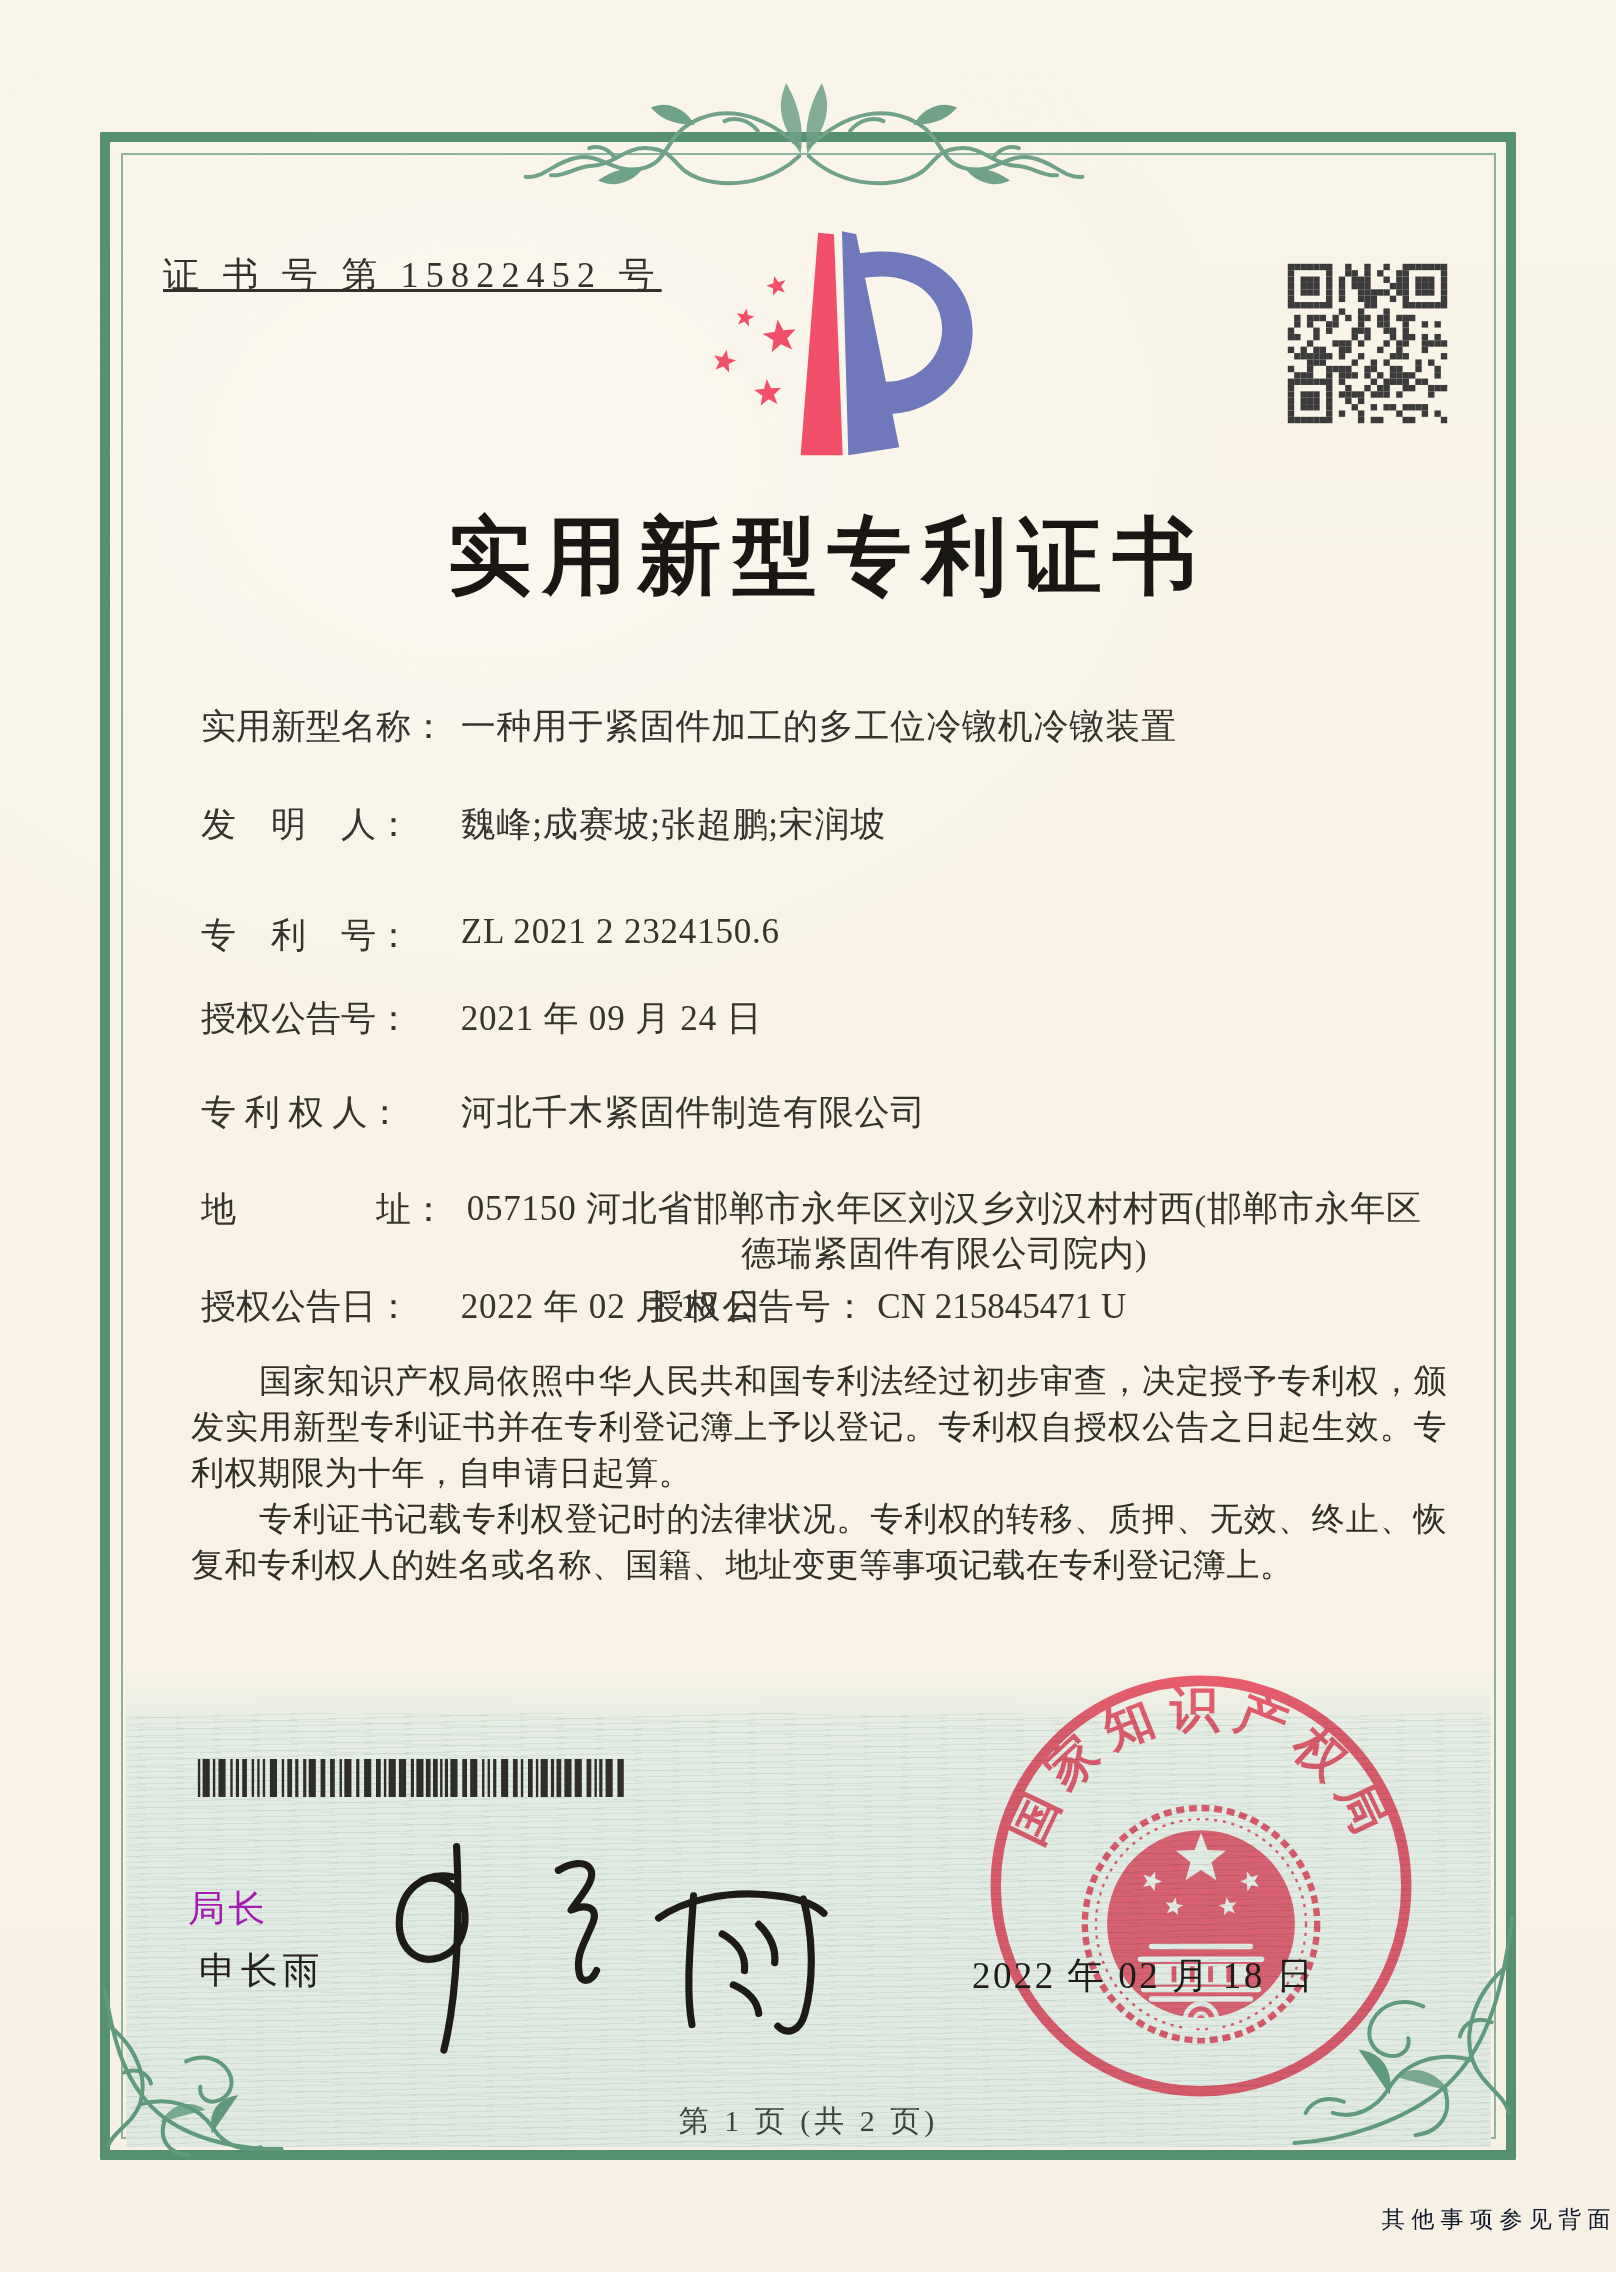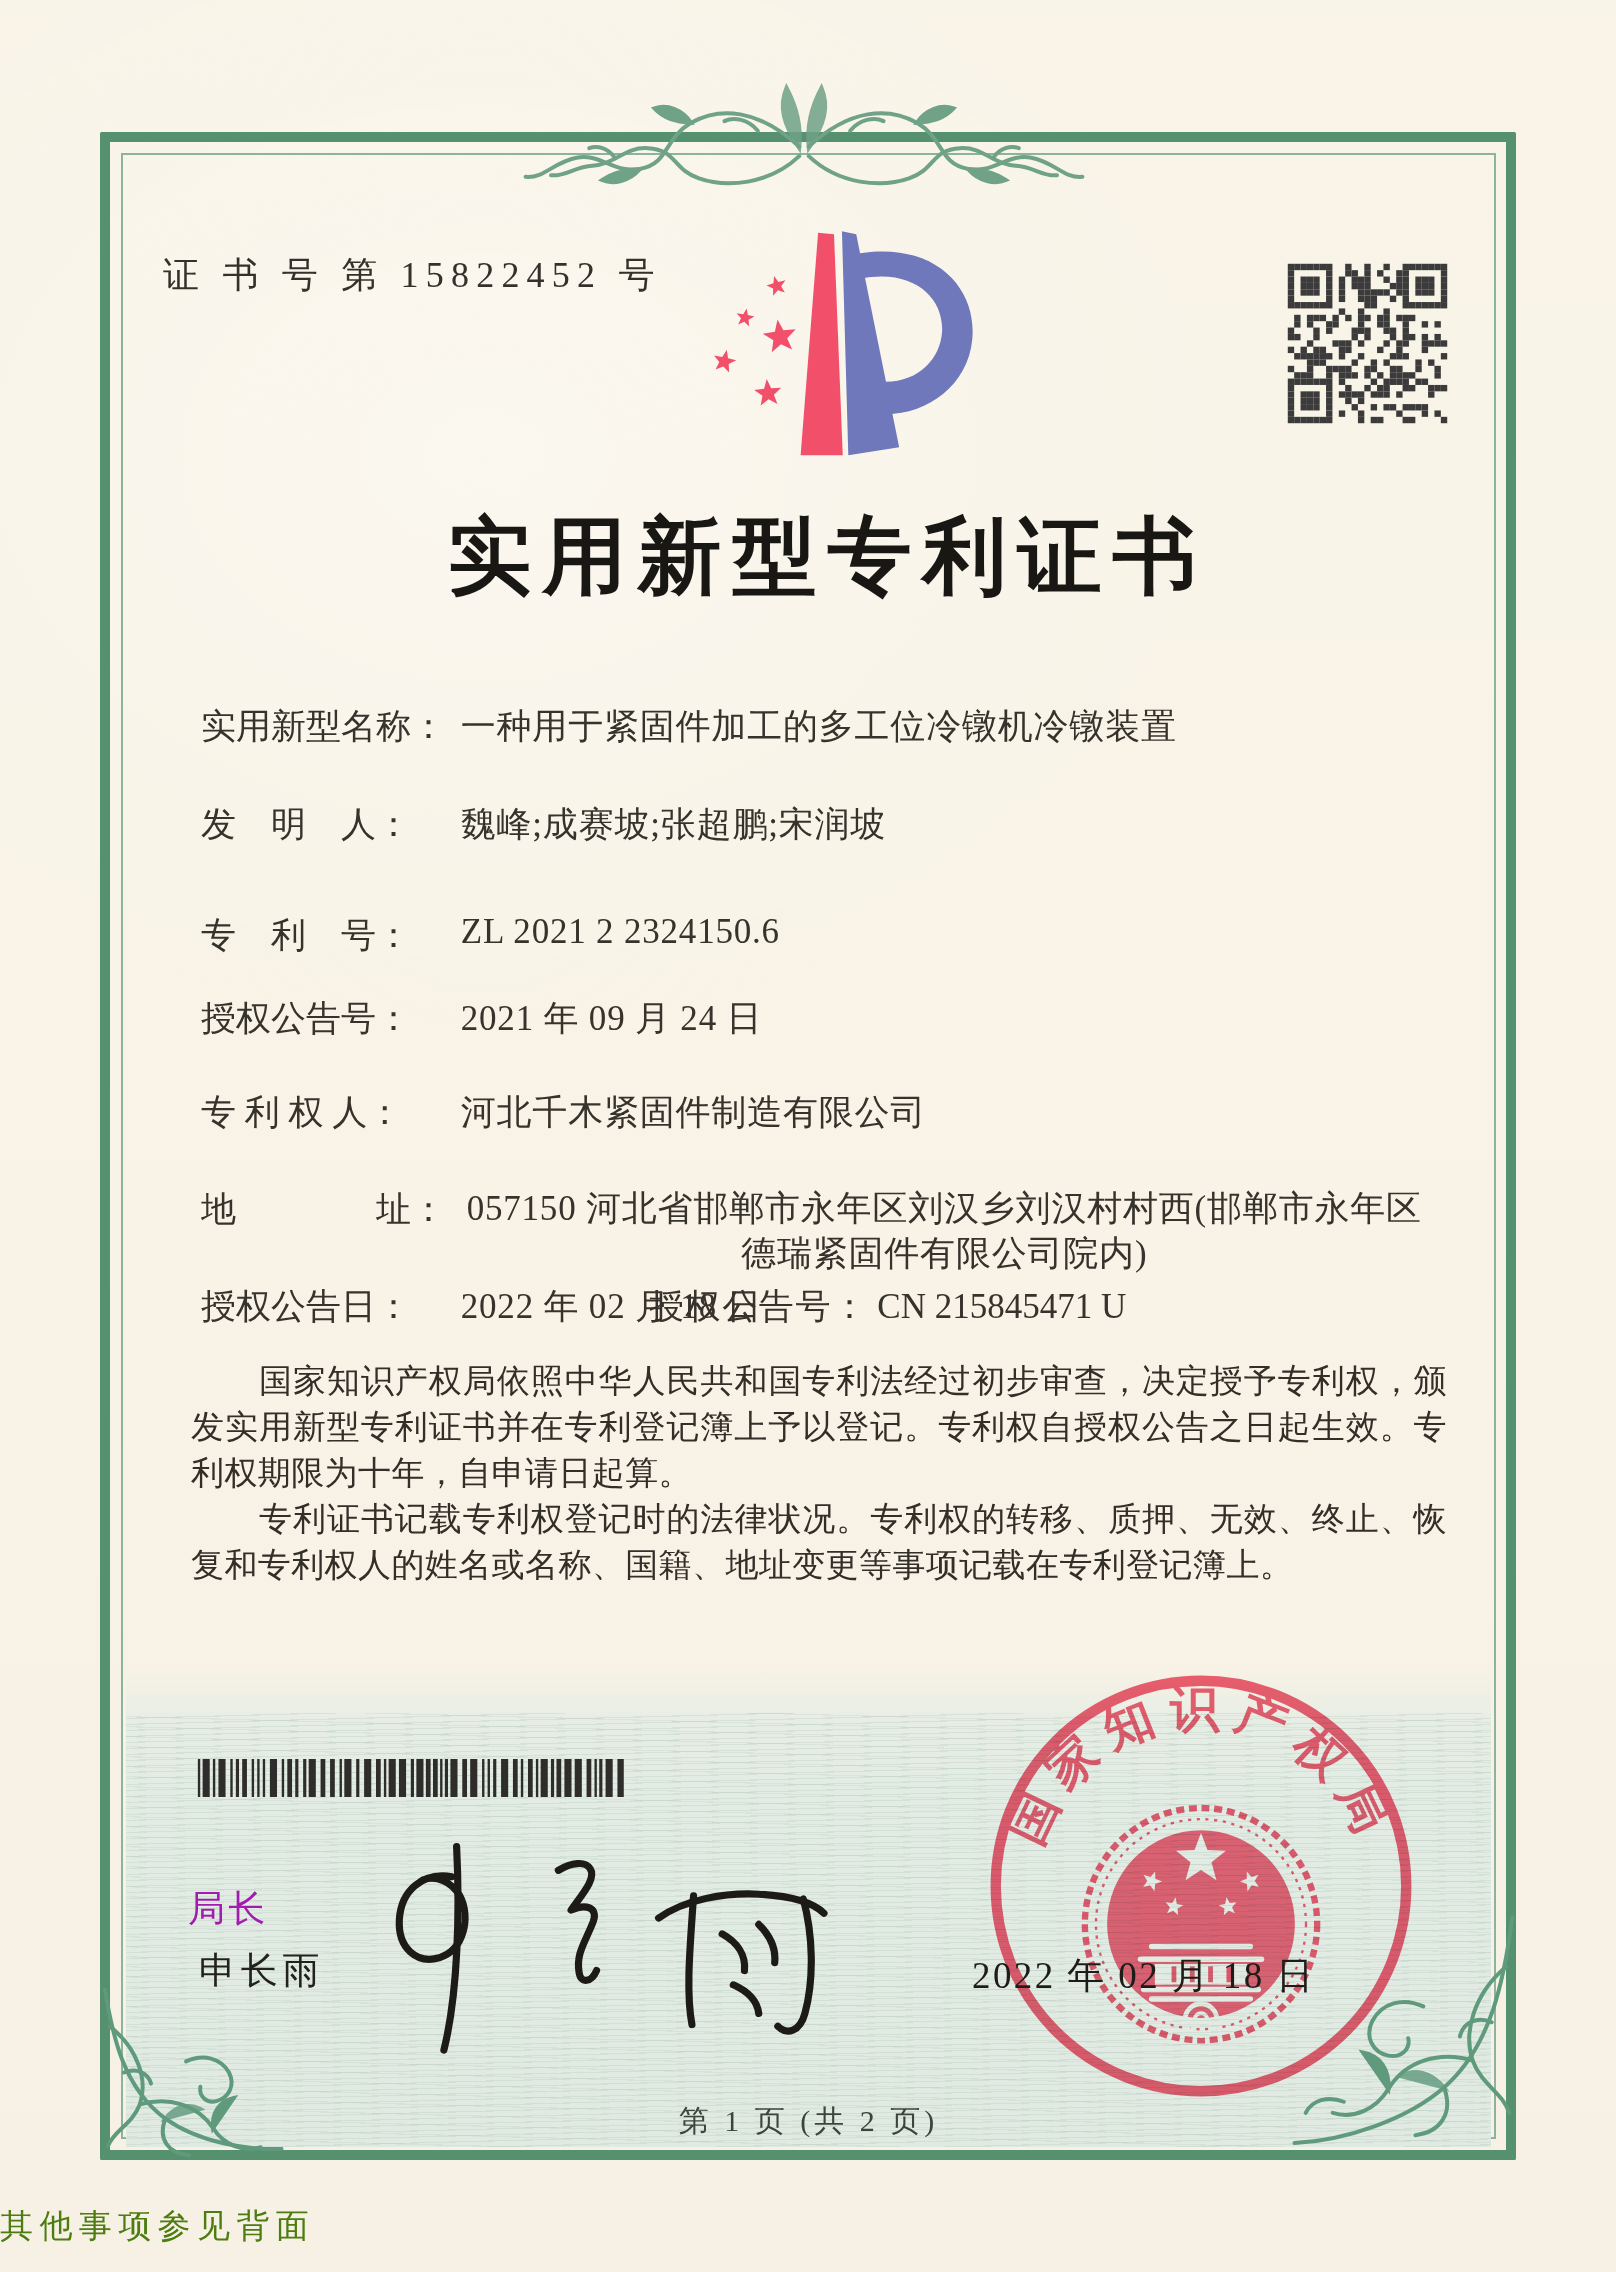--- a/index.html
+++ b/index.html
@@ -18,39 +18,39 @@
   .border-inner{left:121px;top:153px;width:1375px;height:1986px;
     border:2.4px solid #8cb49c;box-sizing:border-box;}
   
   .green-band{left:126px;top:1669px;width:1365px;height:478px;
     background:linear-gradient(180deg,rgba(227,236,228,0) 0,rgba(227,236,228,.85) 56px,#e3ece4 119px,#e1eae2 100%);}
   .green-band .waves{position:absolute;left:0;right:0;top:44px;bottom:0;
     background:
       repeating-linear-gradient(178.5deg,rgba(255,255,255,0) 0 4.8px,rgba(116,156,131,.14) 4.8px 6px),
       repeating-linear-gradient(181.5deg,rgba(255,255,255,0) 0 8.8px,rgba(116,156,131,.10) 8.8px 10px);}
   
-  .cert-no{left:163px;top:251px;font-size:36px;letter-spacing:7.2px;color:#34302a;}
+  .cert-no{left:163px;top:251px;font-size:36px;letter-spacing:7.2px;color:#34302a;text-decoration:underline;}
   .title{left:0;top:500px;width:100%;text-align:center;font-size:84px;font-weight:900;
     letter-spacing:11px;color:#191713;padding-left:19px;}
   
   .row{position:absolute;left:201px;font-size:35px;color:#36322c;white-space:nowrap;}
   .row .lbl{display:inline-block;width:250px;text-align:left;white-space:pre;vertical-align:top;}
   .row .val{display:inline-block;margin-left:1px;vertical-align:top;letter-spacing:0.8px;}
   .row .val.wrap{white-space:normal;width:967px;line-height:45px;text-align:center;}
   .g2{position:absolute;left:448px;top:0;white-space:nowrap;}
   .g2 .lbl2{letter-spacing:1.6px;}
   
   .para{position:absolute;left:191px;width:1256px;font-size:33px;line-height:46px;
     color:#322e28;text-align:justify;text-indent:68px;letter-spacing:0.4px;}
   
   .director-title{left:188px;top:1884px;font-size:37px;font-family:"Liberation Sans","DejaVu Sans",sans-serif;color:#a21caf;letter-spacing:3.2px;}
   .director-name{left:199px;top:1946px;font-size:37px;font-family:"Liberation Sans","DejaVu Sans",sans-serif;color:#23211d;letter-spacing:4.8px;}
   .seal-date{left:972px;top:1951px;font-size:37px;letter-spacing:2.4px;color:#1e1c19;z-index:6;}
   .page-info{left:0;top:2101px;width:100%;text-align:center;font-size:30px;letter-spacing:4px;color:#3c453d;z-index:5;}
-  .back-note{left:0;top:2204px;width:100%;text-align:left;font-size:33px;letter-spacing:6.4px;color:#4d7c0f;}
+  .back-note{left:0;top:2204px;width:100%;text-align:right;font-size:23px;letter-spacing:6.4px;color:#0f172a;}
   svg{display:block;}
   .seal-svg{mix-blend-mode:multiply;opacity:.93;z-index:4;}
   .sig-svg{z-index:5;}
 </style>
 </head>
 <body>
 
 <div class="abs border-outer"></div>
 <div class="abs border-inner"></div>
 <div class="abs green-band">

